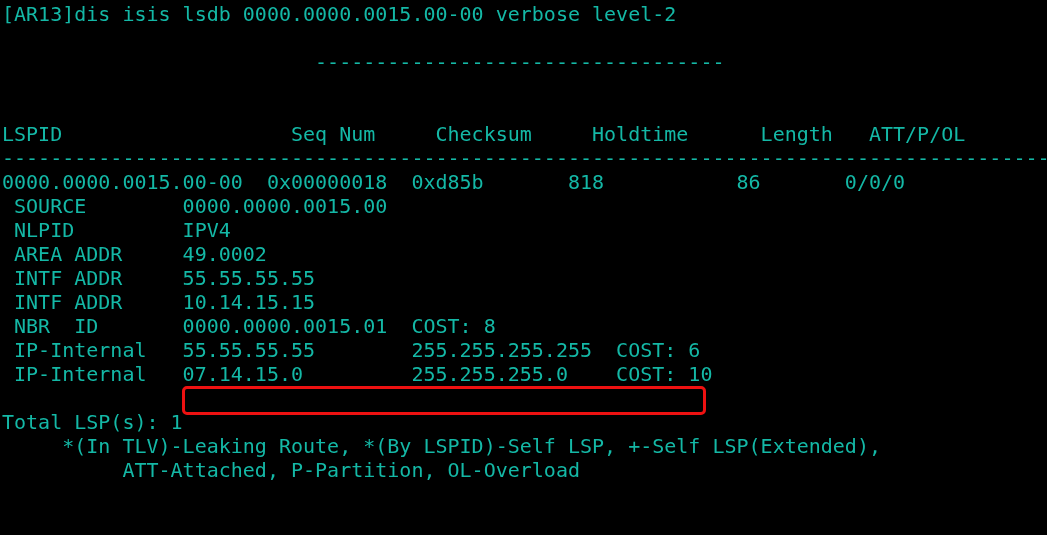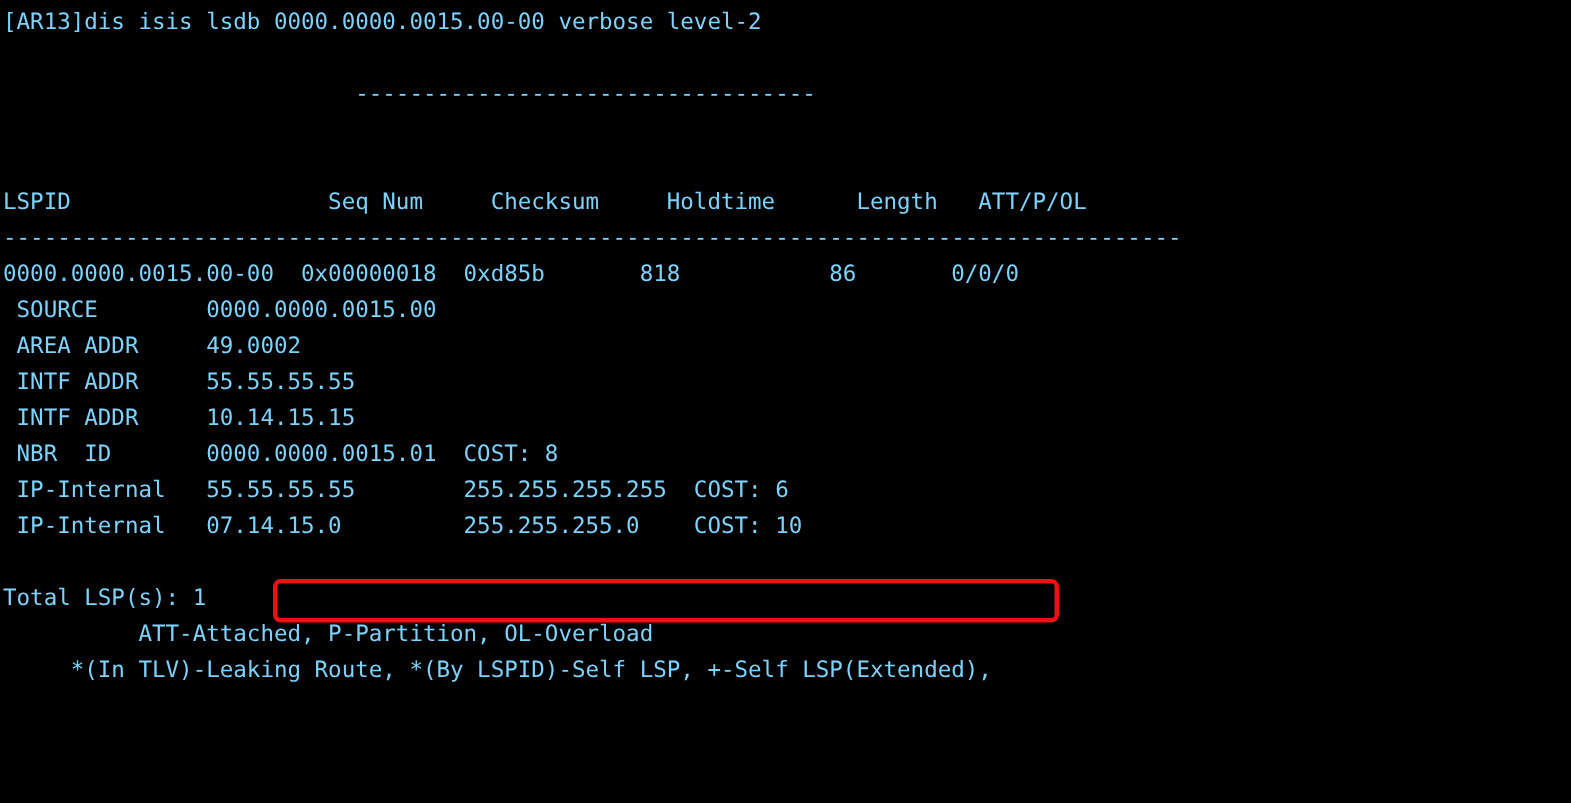--- a/index.html
+++ b/index.html
@@ -31,23 +31,23 @@
     position: absolute;
     left: 2px;
     top: 2px;
     width: 1045px;
   }
   .line {
     display: block;
     white-space: pre;
     height: 24px;
     line-height: 24px;
-    color: #7dd3fc;
+    color: #14b8a6;
     font-family: "DejaVu Sans Mono", "Liberation Mono", monospace;
-    font-size: 15px;
+    font-size: 20px;
   }
   .blank {
     display: block;
     white-space: pre;
     height: 24px;
     line-height: 24px;
   }
   .hl-box {
     position: absolute;
     left: 182px;
@@ -68,27 +68,28 @@
 
     <span class="line">[AR13]dis isis lsdb 0000.0000.0015.00-00 verbose level-2</span>
     <span class="blank"></span>
     <span class="line">                          ----------------------------------</span>
     <span class="blank"></span>
     <span class="blank"></span>
     <span class="line">LSPID                   Seq Num     Checksum     Holdtime      Length   ATT/P/OL</span>
     <span class="line">---------------------------------------------------------------------------------------</span>
     <span class="line">0000.0000.0015.00-00  0x00000018  0xd85b       818           86       0/0/0</span>
     <span class="line"> SOURCE        0000.0000.0015.00</span>
+    <span class="line"> NLPID         IPV4</span>
     <span class="line"> AREA ADDR     49.0002</span>
     <span class="line"> INTF ADDR     55.55.55.55</span>
     <span class="line"> INTF ADDR     10.14.15.15</span>
     <span class="line"> NBR  ID       0000.0000.0015.01  COST: 8</span>
     <span class="line"> IP-Internal   55.55.55.55        255.255.255.255  COST: 6</span>
     <span class="line"> IP-Internal   07.14.15.0         255.255.255.0    COST: 10</span>
     <span class="blank"></span>
     <span class="line">Total LSP(s): 1</span>
+    <span class="line">     *(In TLV)-Leaking Route, *(By LSPID)-Self LSP, +-Self LSP(Extended),</span>
     <span class="line">          ATT-Attached, P-Partition, OL-Overload</span>
-    <span class="line">     *(In TLV)-Leaking Route, *(By LSPID)-Self LSP, +-Self LSP(Extended),</span>
 
   </div>
 
   <div class="hl-box" style="border-color: rgb(238, 17, 17);"></div>
 </div>
 
 </body></html>

